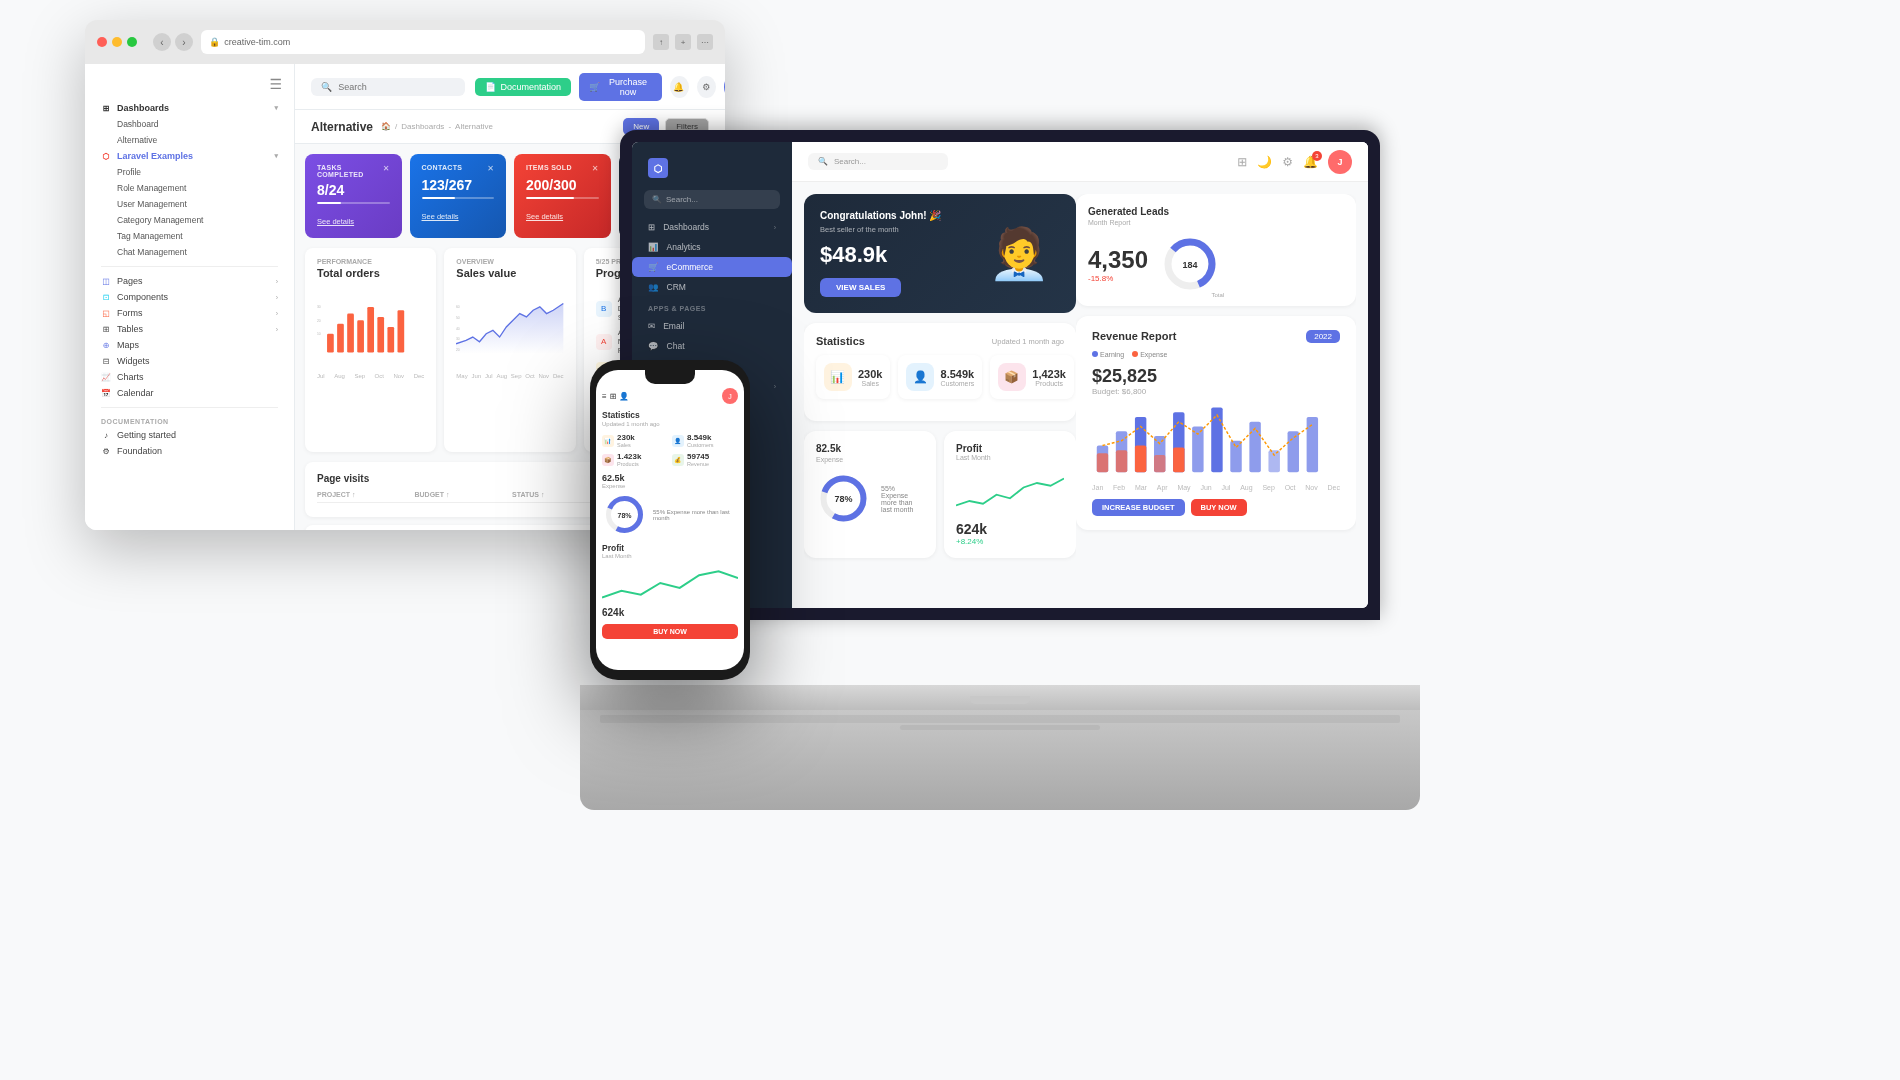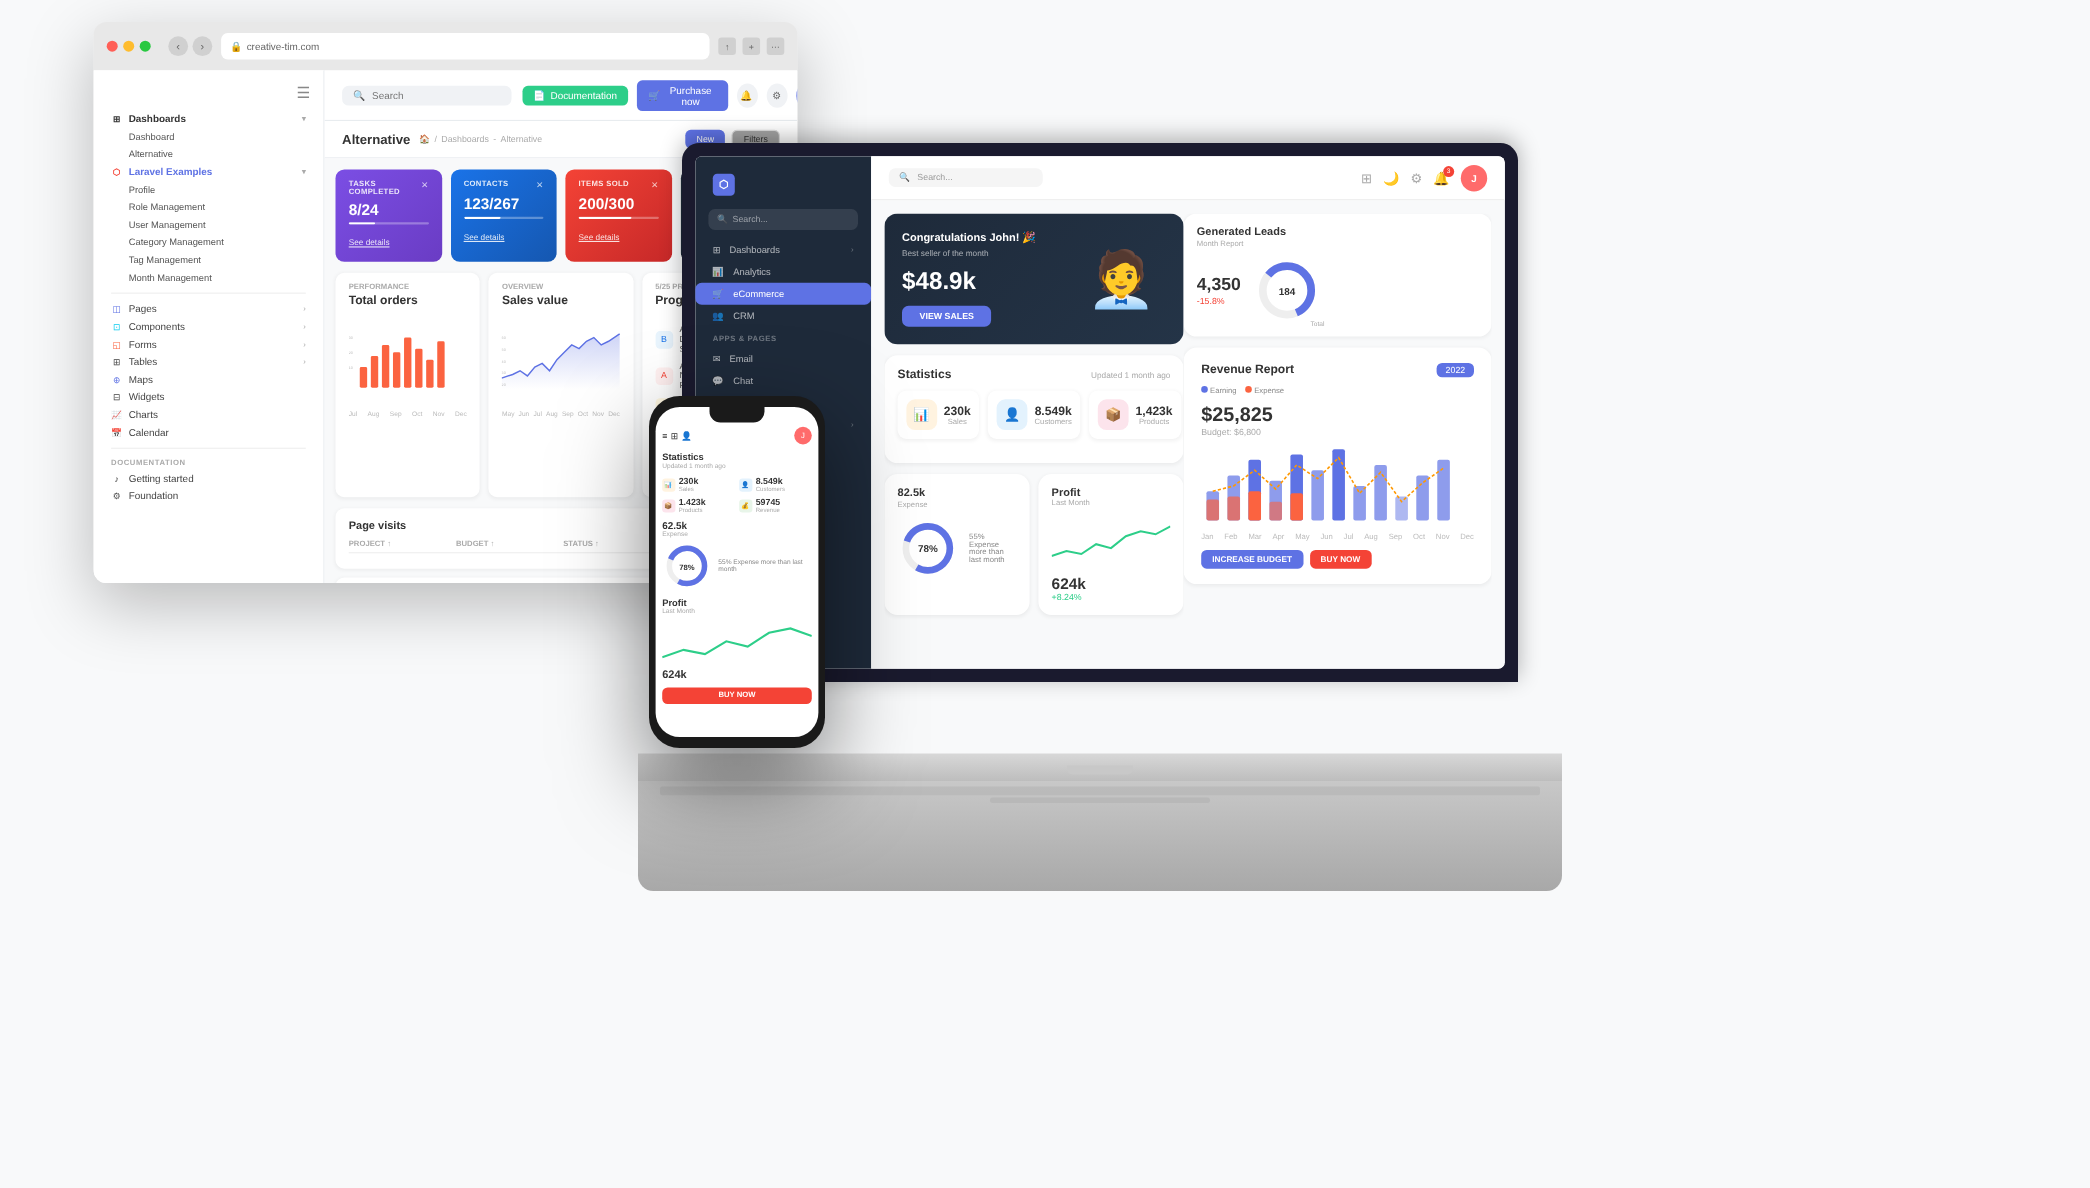--- a/index.html
+++ b/index.html
@@ -737,21 +737,21 @@
     .leads-card {
       background: white;
       border-radius: 12px;
       padding: 12px;
       margin-bottom: 10px;
       box-shadow: 0 1px 4px rgba(0,0,0,0.06);
     }
 
     .leads-title { font-size: 10px; font-weight: 700; color: #333; margin-bottom: 2px; }
     .leads-sub { font-size: 7px; color: #aaa; margin-bottom: 8px; }
-    .leads-main-val { font-size: 16px; font-weight: 700; color: #333; }
+    .leads-main-val { font-size: 24px; font-weight: 700; color: #333; }
     .leads-change { font-size: 8px; color: #f44336; }
 
     
     .phone-wrapper {
       position: absolute;
       top: 360px;
       left: 590px;
       width: 160px;
       height: 320px;
       z-index: 10;
@@ -894,21 +894,21 @@
         <div class="sidebar-item section-header active-parent">
           <span class="icon" style="color:#f44336;">⬡</span>
           <span>Laravel Examples</span>
           <span class="arrow">▾</span>
         </div>
         <div class="sidebar-item sub">Profile</div>
         <div class="sidebar-item sub">Role Management</div>
         <div class="sidebar-item sub">User Management</div>
         <div class="sidebar-item sub">Category Management</div>
         <div class="sidebar-item sub">Tag Management</div>
-        <div class="sidebar-item sub">Month Management</div>
+        <div class="sidebar-item sub">Chat Management</div>
 
         <hr class="sidebar-divider">
 
         <div class="sidebar-item">
           <span class="icon" style="color:#5e72e4;">◫</span>
           <span>Pages</span>
           <span class="arrow">›</span>
         </div>
         <div class="sidebar-item">
           <span class="icon" style="color:#11cdef;">⊡</span>

